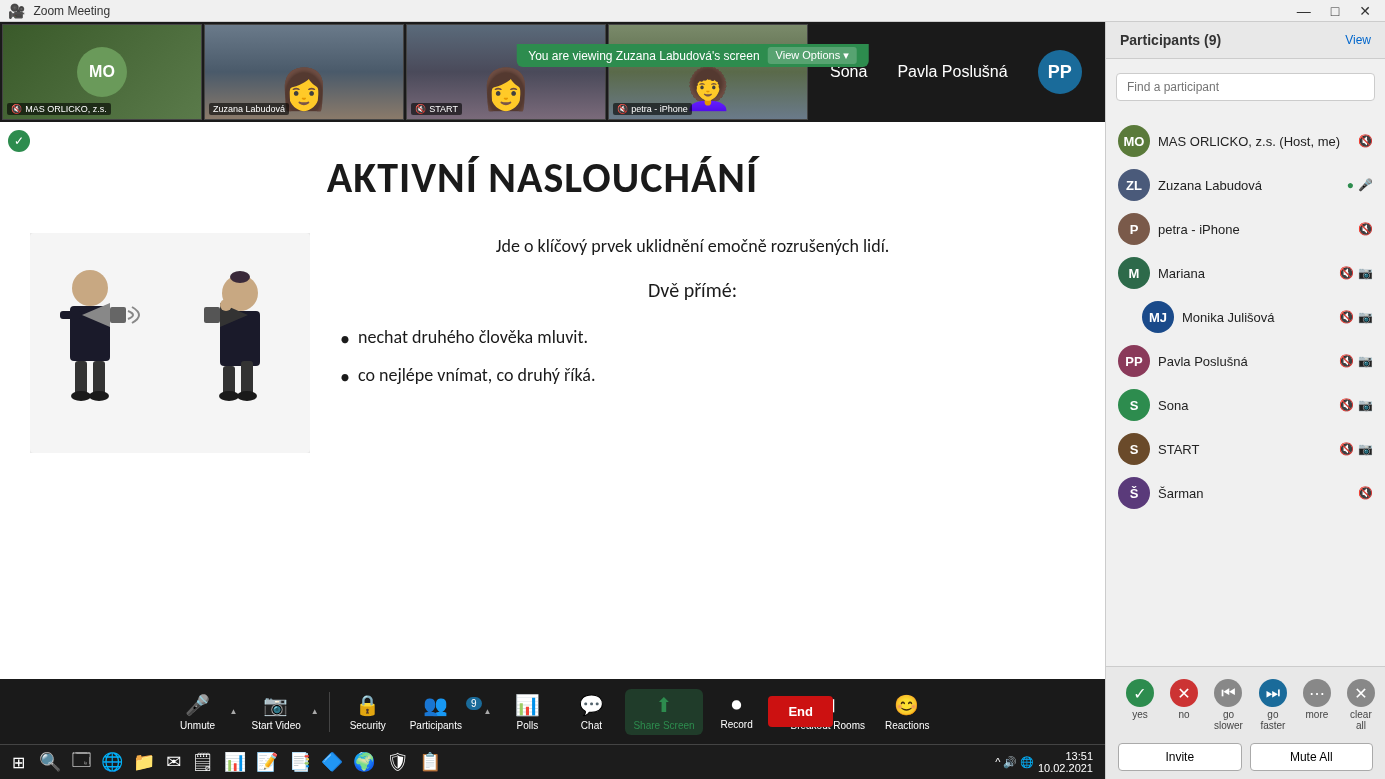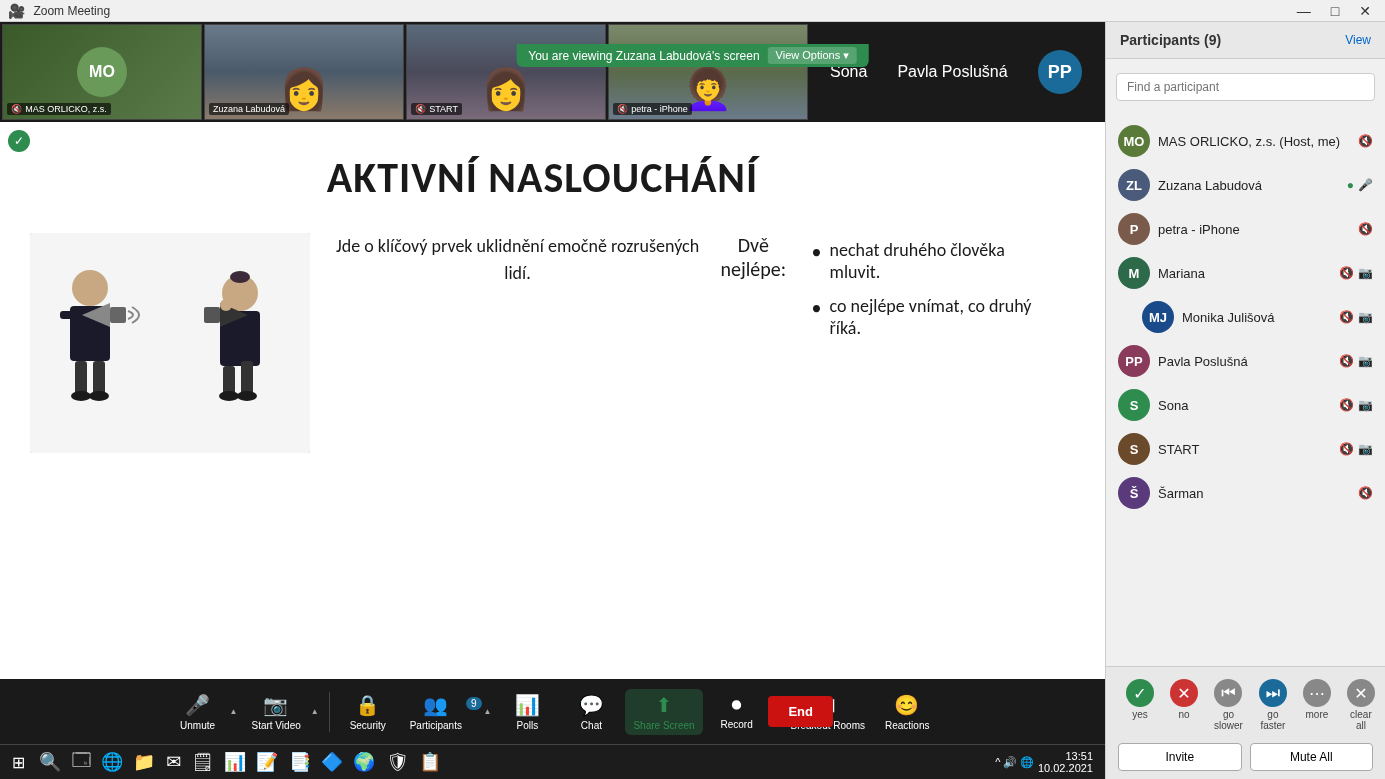--- a/index.html
+++ b/index.html
@@ -173,21 +173,22 @@
       justify-content: center;
       font-size: 80px;
       background: #f5f5f5;
       border-radius: 4px;
       position: relative;
     }
 
     #slide-text {
       flex: 1;
       display: flex;
-      flex-direction: row;
+      flex-direction: column;
+      gap: 18px;
     }
 
     .slide-para {
       font-size: 18px;
       color: #1a1a1a;
       line-height: 1.5;
       text-align: center;
       font-family: 'Calibri', 'Segoe UI', sans-serif;
     }
     .slide-heading {
@@ -584,21 +585,21 @@
               <ellipse cx="51" cy="153" rx="10" ry="5" fill="#1a1a1a"></ellipse>
               <ellipse cx="69" cy="153" rx="10" ry="5" fill="#1a1a1a"></ellipse>
               <ellipse cx="199" cy="153" rx="10" ry="5" fill="#1a1a1a"></ellipse>
               <ellipse cx="217" cy="153" rx="10" ry="5" fill="#1a1a1a"></ellipse>
             </svg>
           </div>
         </div>
 
         <div id="slide-text">
           <p class="slide-para">Jde o klíčový prvek uklidnění emočně rozrušených lidí.</p>
-          <p class="slide-heading">Dvě nejlépe:</p>
+          <p class="slide-heading">Dvě přímé:</p>
           <ul class="bullet-list">
             <li>nechat druhého člověka mluvit.</li>
             <li>co nejlépe vnímat, co druhý říká.</li>
           </ul>
         </div>
       </div>
     </div>
 
     <div id="bottom-area">
       <div id="bottom-toolbar">

